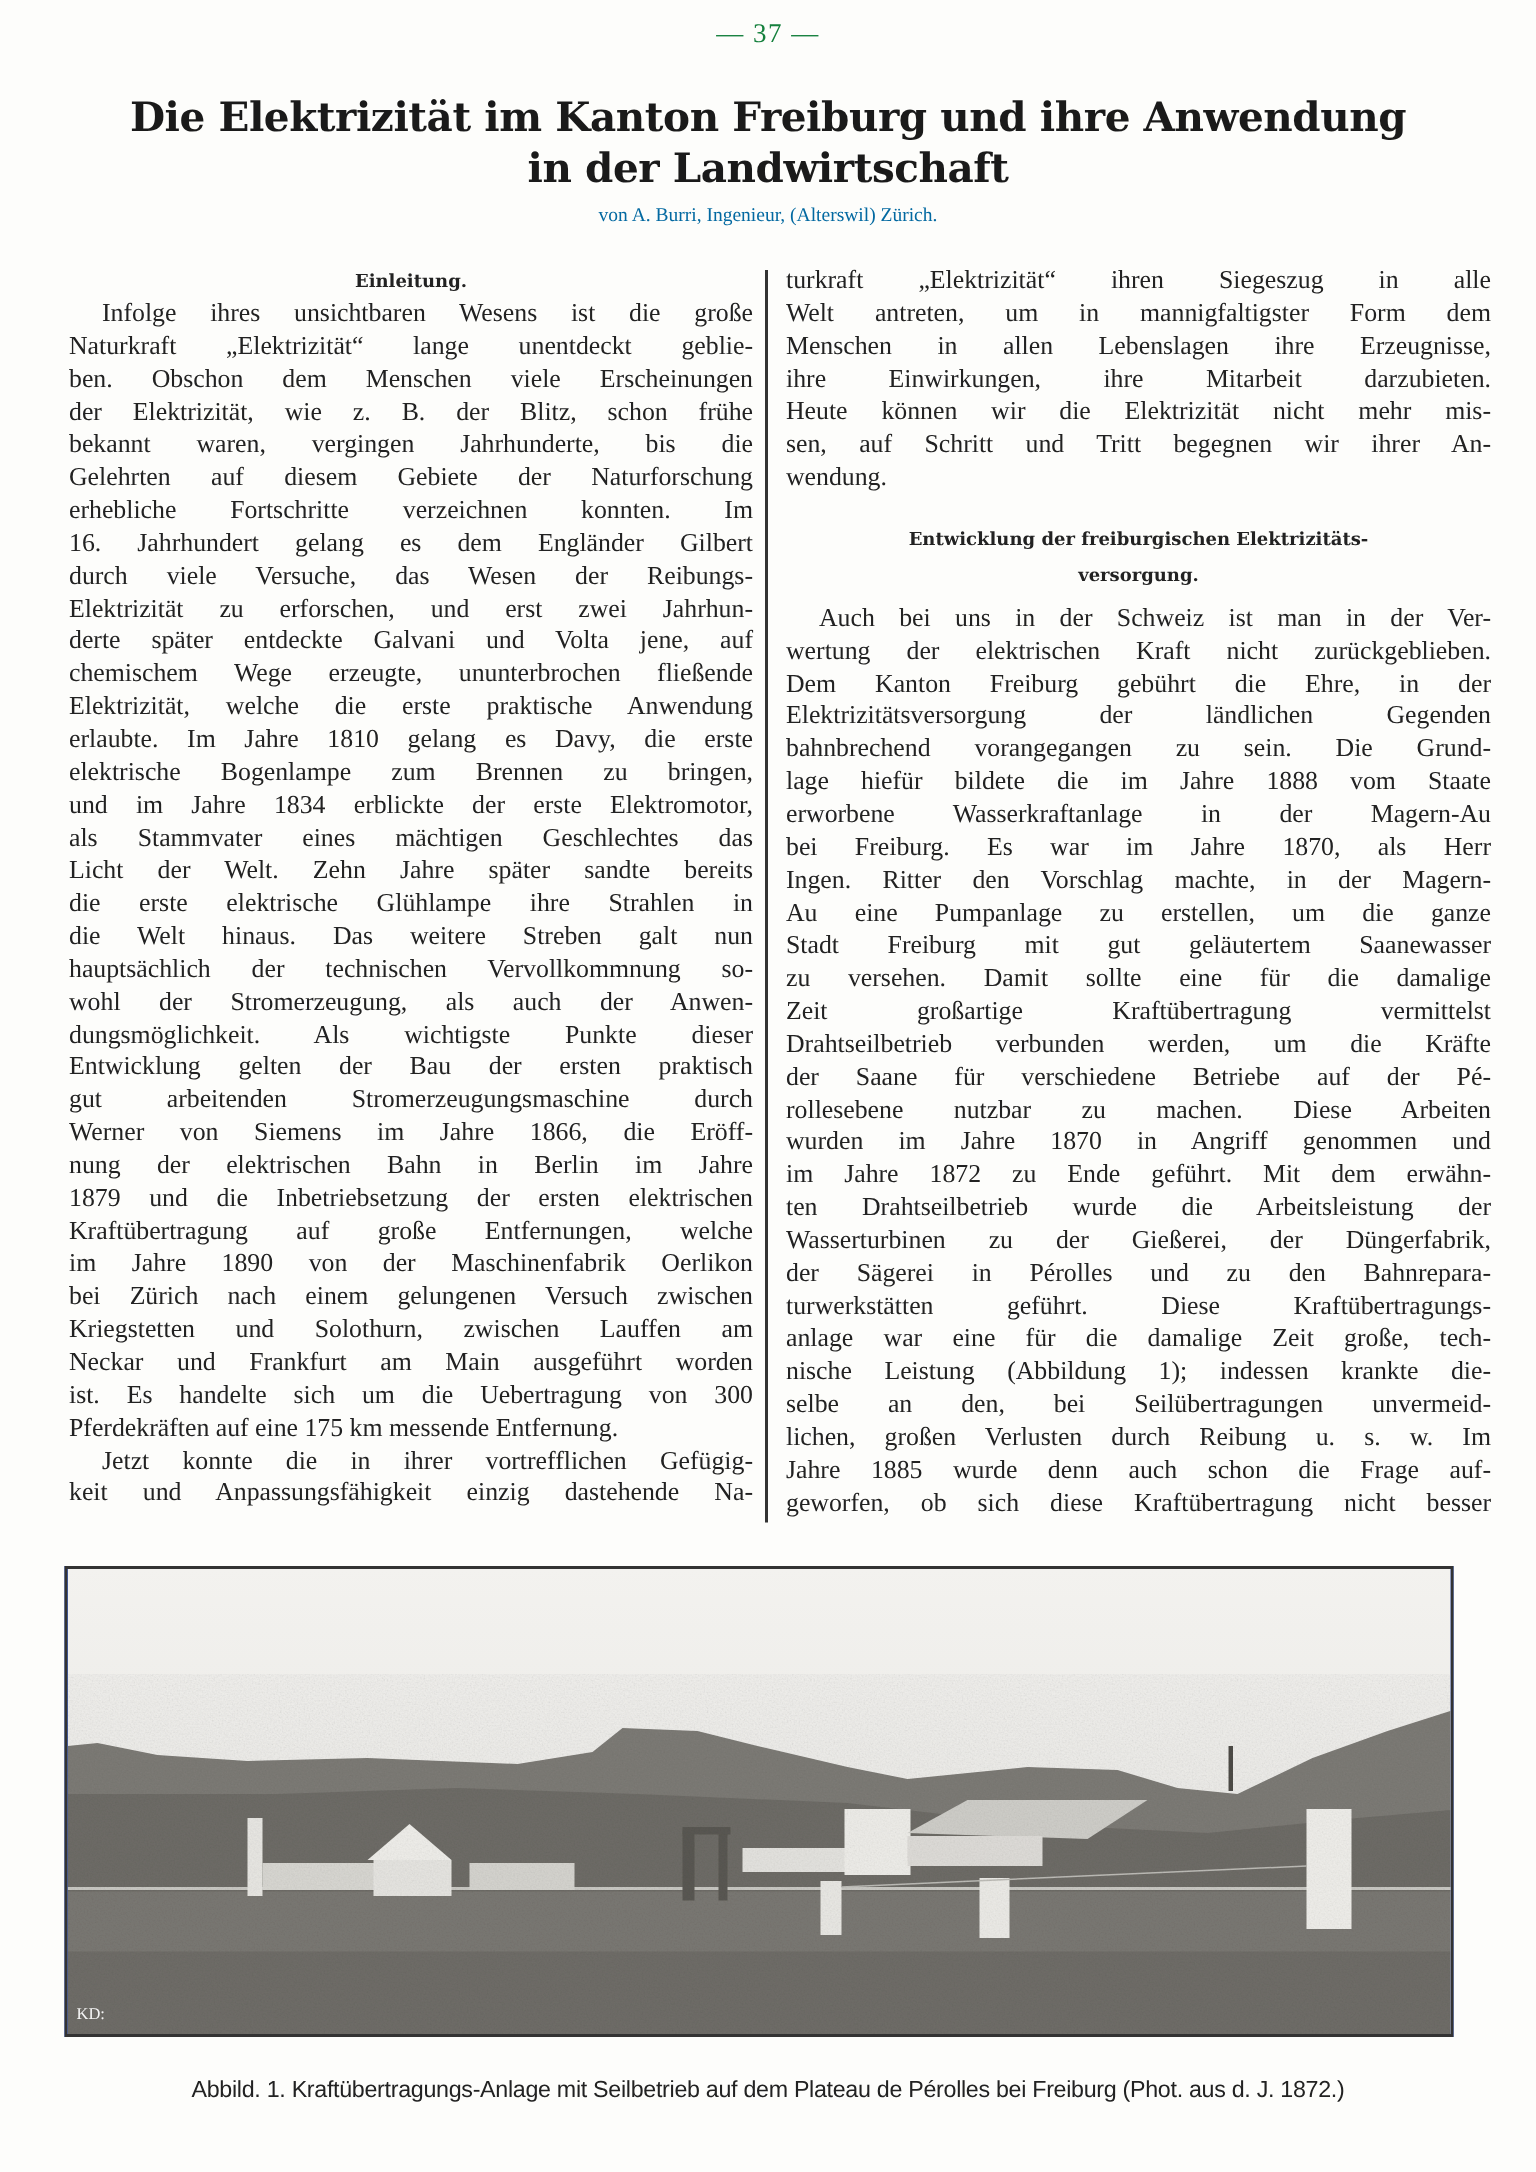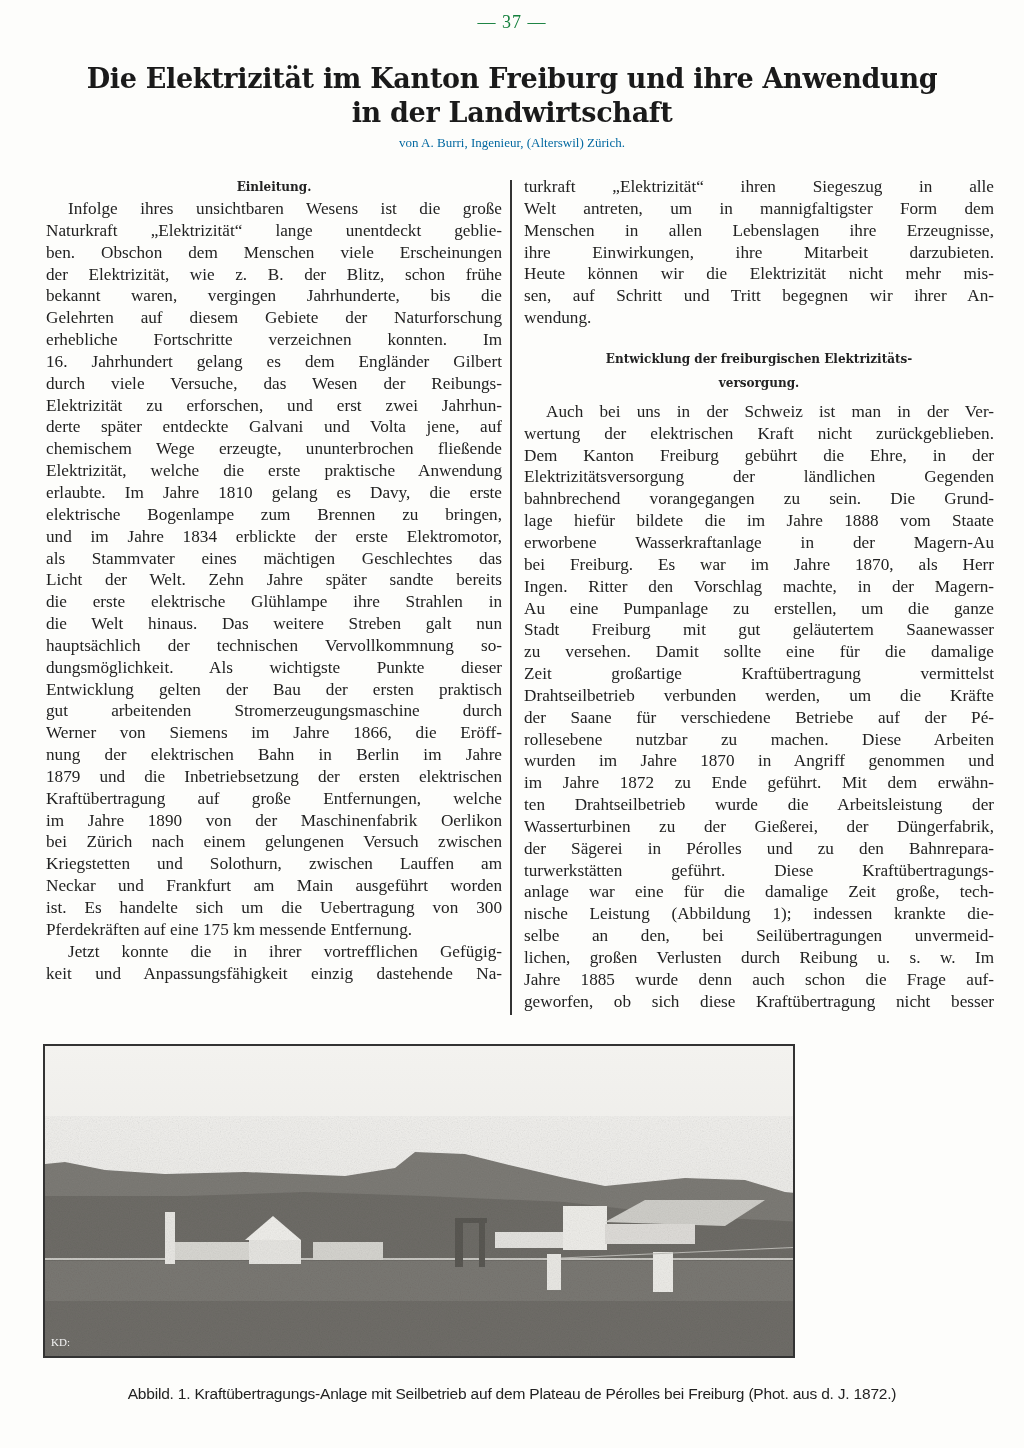--- a/index.html
+++ b/index.html
@@ -38,21 +38,21 @@
   .heading {
     text-align: center; font-family: "DejaVu Serif", serif; font-weight: bold;
     font-size: 12px; margin: 0; line-height: 22px;
   }
   .heading-2 { margin-top: 18px; margin-bottom: 6px; line-height: 24px; }
   .para { margin: 0; text-indent: 22px; }
   .para.noindent { text-indent: 0; }
   .line { display: block; text-align: justify; text-align-last: justify; white-space: nowrap; }
   .line.last { text-align-last: left; }
   .photo {
-    position: absolute; left: 43px; top: 1044px; width: 752px; height: 314px;
+    position: absolute; left: 43px; top: 1044px; width: 926px; height: 314px;
     border: 2px solid #333; box-sizing: border-box; overflow: hidden;
     background: #1d4ed8;
   }
   .photo svg { display: block; }
   .photo-mark {
     position: absolute; left: 4px; bottom: 6px; font-size: 11px; color: #f4f4f4;
     font-family: "Liberation Serif", serif;
   }
   .caption {
     position: absolute; top: 1385px; left: 0; width: 1024px; text-align: center;
@@ -88,20 +88,21 @@
       <span class="line">chemischem Wege erzeugte, ununterbrochen fließende</span>
       <span class="line">Elektrizität, welche die erste praktische Anwendung</span>
       <span class="line">erlaubte. Im Jahre 1810 gelang es Davy, die erste</span>
       <span class="line">elektrische Bogenlampe zum Brennen zu bringen,</span>
       <span class="line">und im Jahre 1834 erblickte der erste Elektromotor,</span>
       <span class="line">als Stammvater eines mächtigen Geschlechtes das</span>
       <span class="line">Licht der Welt. Zehn Jahre später sandte bereits</span>
       <span class="line">die erste elektrische Glühlampe ihre Strahlen in</span>
       <span class="line">die Welt hinaus. Das weitere Streben galt nun</span>
       <span class="line">hauptsächlich der technischen Vervollkommnung so-</span>
+      <span class="line">wohl der Stromerzeugung, als auch der Anwen-</span>
       <span class="line">dungsmöglichkeit. Als wichtigste Punkte dieser</span>
       <span class="line">Entwicklung gelten der Bau der ersten praktisch</span>
       <span class="line">gut arbeitenden Stromerzeugungsmaschine durch</span>
       <span class="line">Werner von Siemens im Jahre 1866, die Eröff-</span>
       <span class="line">nung der elektrischen Bahn in Berlin im Jahre</span>
       <span class="line">1879 und die Inbetriebsetzung der ersten elektrischen</span>
       <span class="line">Kraftübertragung auf große Entfernungen, welche</span>
       <span class="line">im Jahre 1890 von der Maschinenfabrik Oerlikon</span>
       <span class="line">bei Zürich nach einem gelungenen Versuch zwischen</span>
       <span class="line">Kriegstetten und Solothurn, zwischen Lauffen am</span>

